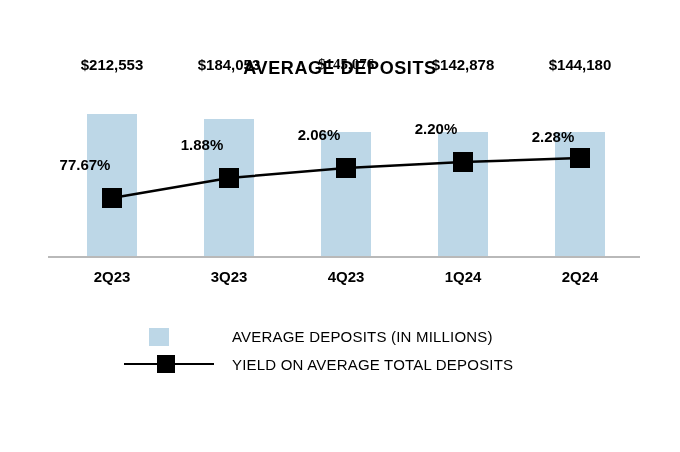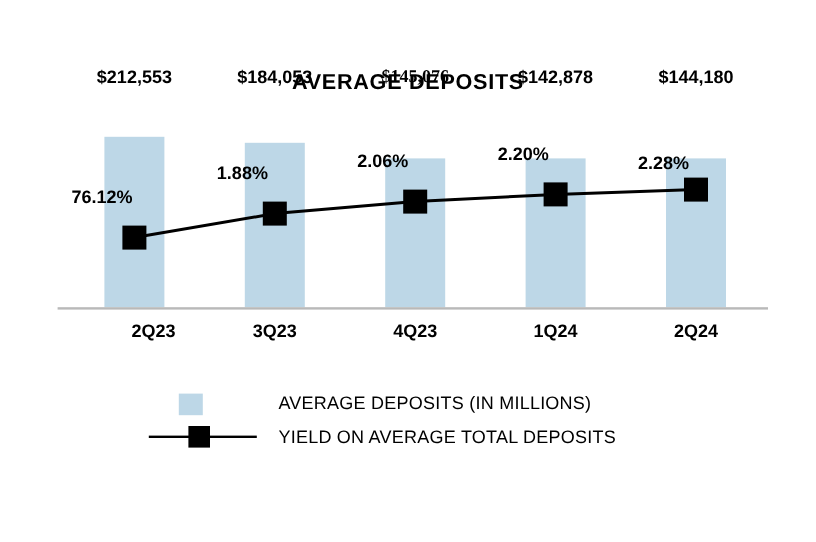--- a/index.html
+++ b/index.html
@@ -186,30 +186,30 @@
 
   <svg class="line-svg" viewBox="0 0 570 164" preserveAspectRatio="none">
     <polyline points="52,106 169,86 286,76 403,70 520,66" fill="none" stroke="#000000" stroke-width="2.5"></polyline>
     <rect x="42" y="96" width="20" height="20" fill="#000000"></rect>
     <rect x="159" y="76" width="20" height="20" fill="#000000"></rect>
     <rect x="276" y="66" width="20" height="20" fill="#000000"></rect>
     <rect x="393" y="60" width="20" height="20" fill="#000000"></rect>
     <rect x="510" y="56" width="20" height="20" fill="#000000"></rect>
   </svg>
 
-  <div class="pct-label" style="left:30px; top:156px;">76.12%</div>
+  <div class="pct-label" style="left:30px; top:156px;">77.67%</div>
   <div class="pct-label" style="left:147px; top:136px;">1.88%</div>
   <div class="pct-label" style="left:264px; top:126px;">2.06%</div>
   <div class="pct-label" style="left:381px; top:120px;">2.20%</div>
   <div class="pct-label" style="left:498px; top:116px;margin-top:12px;">2.28%</div>
 
   <div class="axis-line"></div>
 
   <div class="x-labels">
-    <div class="x-label" style="left:16px;">2Q23</div>
+    <div class="x-label" style="left:0px;">2Q23</div>
     <div class="x-label" style="left:117px;">3Q23</div>
     <div class="x-label" style="left:234px;">4Q23</div>
     <div class="x-label" style="left:351px;">1Q24</div>
     <div class="x-label" style="left:468px;">2Q24</div>
   </div>
 
   <div class="legend">
     <div class="legend-row">
       <div class="legend-key">
         <div class="legend-swatch"></div>

